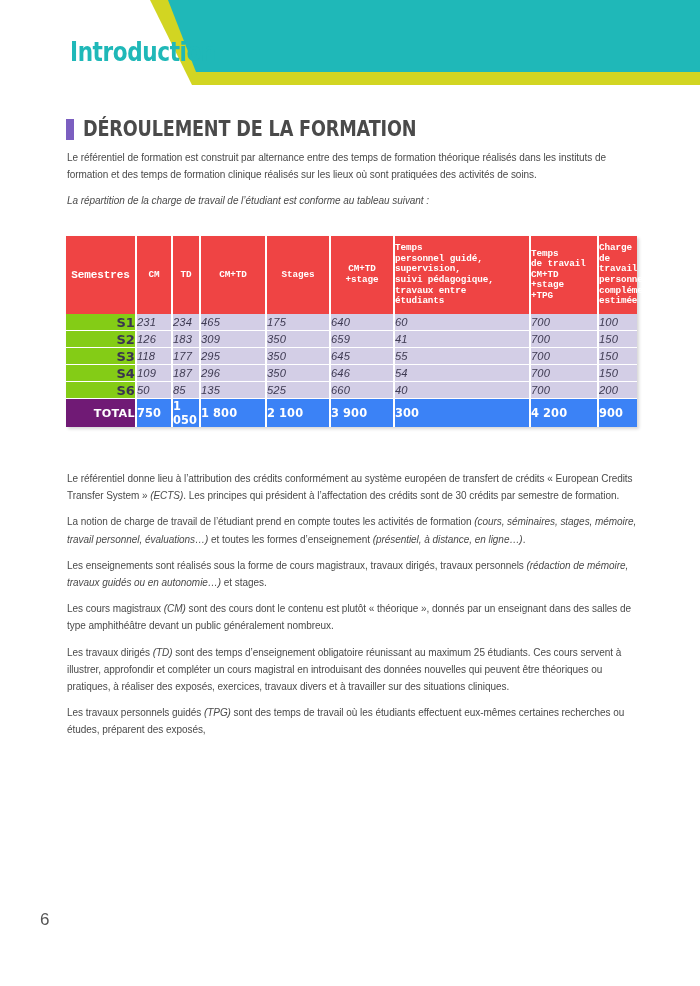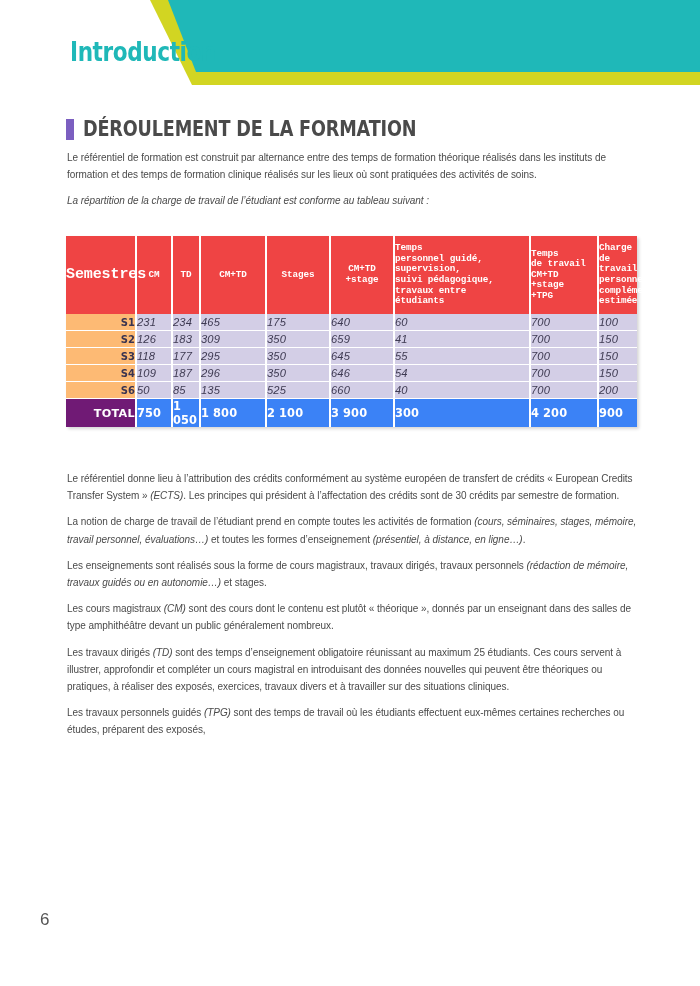--- a/index.html
+++ b/index.html
@@ -109,41 +109,41 @@
     font-size: 9.3px;
     line-height: 10.6px;
     text-align: left;
     padding: 4px 5px 4px 5px;
     height: 78px;
     border-right: 2px solid #ffffff;
     letter-spacing: -0.1px;
   }
   thead th:last-child { border-right: none; }
   thead th.center-col { text-align: center; }
-  thead th.sem-col { text-align: center; font-size: 15px; }
+  thead th.sem-col { text-align: center; font-size: 11px; }
 
   tbody td {
     background: #d3cee6;
     color: #3e3a52;
     font-size: 11.2px;
     font-style: italic;
     padding: 3px 6px;
     height: 16px;
     border-right: 2px solid #ffffff;
     border-bottom: 1.5px solid #ffffff;
     letter-spacing: 0.1px;
   }
   tbody td:last-child { border-right: none; }
   tbody td.sem {
-    background: #fdba74;
+    background: #84cc16;
     color: #3a3450;
     font-family: "DejaVu Sans", sans-serif;
     font-weight: bold;
     font-style: normal;
-    font-size: 10px;
+    font-size: 13px;
     text-align: right;
     padding-right: 9px;
   }
   tr.total-row td {
     background: #3b82f6;
     color: #ffffff;
     font-family: "DejaVu Sans", sans-serif;
     font-weight: bold;
     font-style: normal;
     font-size: 11.4px;

